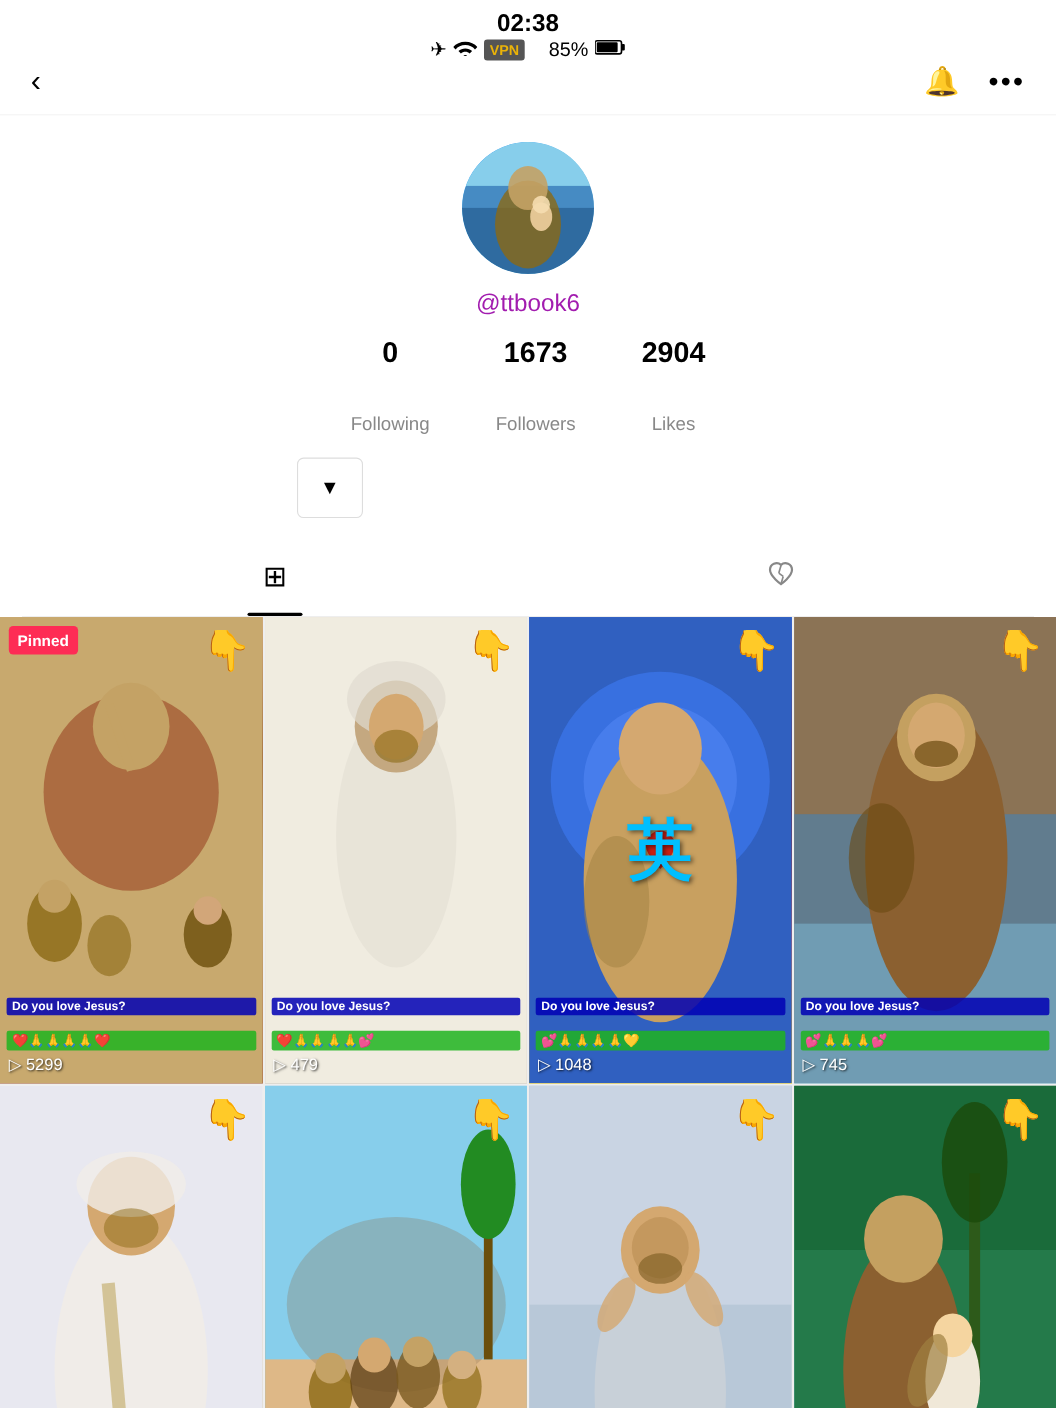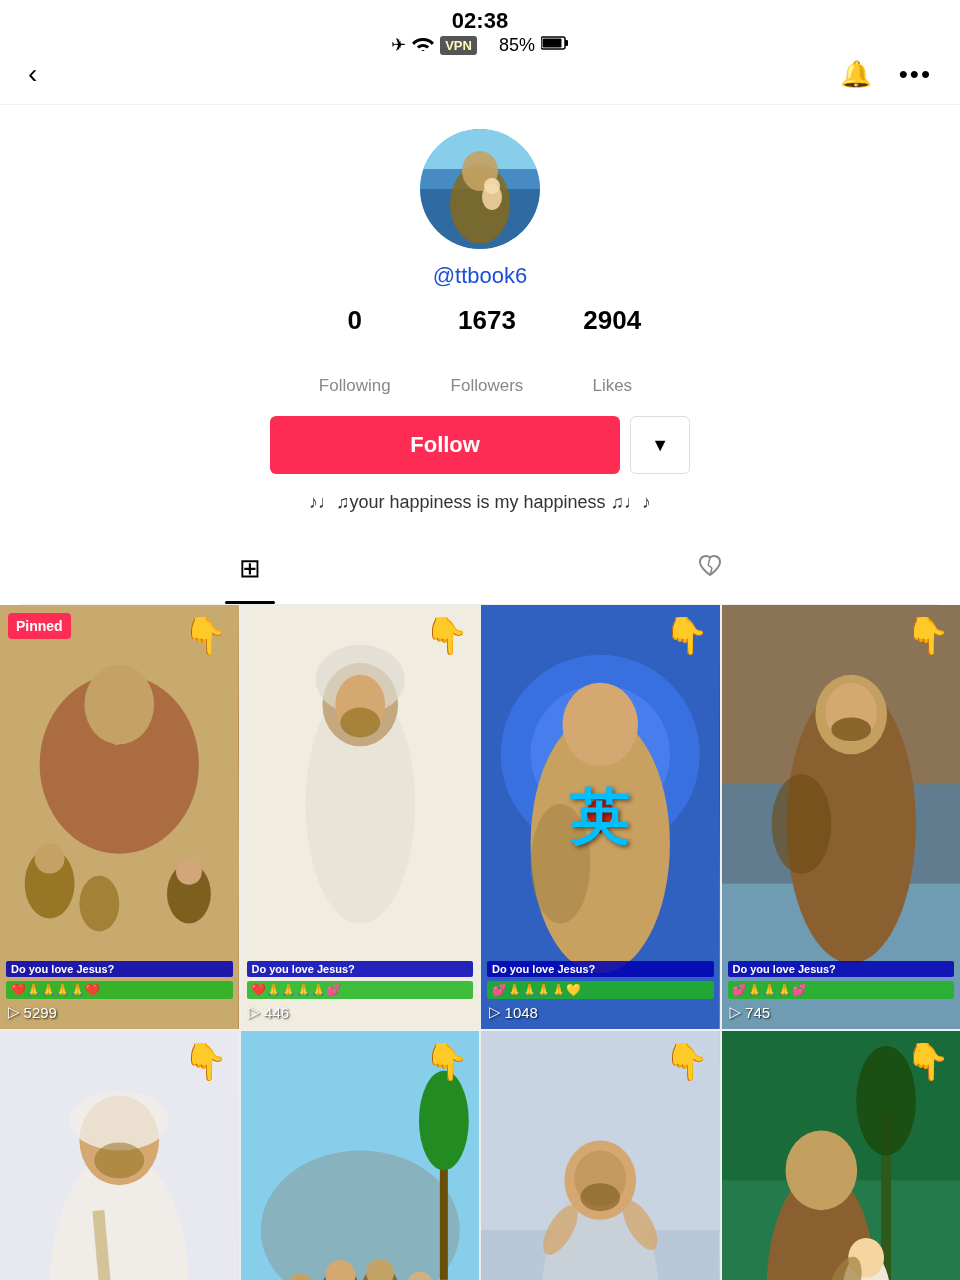--- a/index.html
+++ b/index.html
@@ -88,21 +88,21 @@
 
     
     .avatar-svg {
       width: 120px;
       height: 120px;
       border-radius: 50%;
     }
 
     .username {
       font-size: 22px;
-      color: #1d4ed8;
+      color: #a21caf;
       margin-bottom: 16px;
     }
 
     .stats-row {
       display: flex;
       gap: 60px;
       margin-bottom: 20px;
     }
     .stat-item {
       display: flex;
@@ -252,21 +252,21 @@
       padding: 0 6px;
     }
     .blue-label {
       background: rgba(0, 0, 180, 0.85);
       color: #fff;
       font-size: 11px;
       font-weight: 700;
       padding: 2px 5px;
       border-radius: 2px;
       display: block;
-      margin-bottom: 4px;
+      margin-bottom: 14px;
     }
     .green-label {
       background: rgba(30, 180, 30, 0.85);
       color: #fff;
       font-size: 12px;
       padding: 2px 5px;
       border-radius: 2px;
       display: block;
     }
 
@@ -288,21 +288,21 @@
 
 <div class="status-bar">
   <span class="status-time">02:38</span>
   <div class="status-icons">
     <span>✈</span>
     <span>
       <svg width="22" height="16" viewBox="0 0 22 16">
           <path d="M11 3C6.5 3 2.5 4.8 0 7.7l2.2 2.2C4.1 7.5 7.4 6 11 6s6.9 1.5 8.8 3.9L22 7.7C19.5 4.8 15.5 3 11 3zm0 6c-2.4 0-4.6.9-6.2 2.4L7 13.6C8.1 12.6 9.5 12 11 12s2.9.6 4 1.6l2.2-2.2C15.6 9.9 13.4 9 11 9zm0 6c-1.1 0-2 .9-2 2s.9 2 2 2 2-.9 2-2-.9-2-2-2z" fill="#000"></path>
         </svg>
     </span>
-    <span style="background:#555;color:#fef9c3;font-size:13px;padding:2px 5px;border-radius:3px;font-weight:600;">VPN</span>
+    <span style="background:#555;color:#eab308;font-size:13px;padding:2px 5px;border-radius:3px;font-weight:600;">VPN</span>
     <span class="battery-text">85%</span>
     <span>
       <svg width="28" height="16" viewBox="0 0 28 16">
           <rect x="0" y="2" width="24" height="12" rx="2" fill="none" stroke="#000" stroke-width="1.5"></rect>
           <rect x="24" y="5" width="3" height="6" rx="1" fill="#000"></rect>
           <rect x="1.5" y="3.5" width="19" height="9" rx="1" fill="#000"></rect>
         </svg>
     </span>
   </div>
 </div>
@@ -356,25 +356,23 @@
       <span class="stat-number">1673</span>
       <span class="stat-label">Followers</span>
     </div>
     <div class="stat-item">
       <span class="stat-number">2904</span>
       <span class="stat-label">Likes</span>
     </div>
   </div>
 
   <div class="follow-row">
-    <button class="follow-btn">Follow</button>
     <button class="dropdown-btn">▼</button>
   </div>
 
-  <div class="bio-text">♪♩♫your happiness is my happiness ♫♩♪</div>
 
   <div class="tabs-row" style="width:100%;">
     <div class="tab active">
       <span class="tab-icon">⊞</span>
     </div>
     <div class="tab">
       <span class="tab-icon">
         <svg width="28" height="28" viewBox="0 0 28 28">
           <path d="M14 24s-10-7-10-13a6 6 0 0 1 10-4.5A6 6 0 0 1 24 11c0 6-10 13-10 13z" fill="none" stroke="#888" stroke-width="2"></path>
           <line x1="14" y1="7" x2="12" y2="14" stroke="#888" stroke-width="1.5"></line>
@@ -431,21 +429,21 @@
 
       <ellipse cx="120" cy="118" rx="20" ry="15" fill="#8B6914" opacity="0.6"></ellipse>
     </svg>
     <div class="finger-emoji">👇</div>
     <div class="text-overlay">
       <span class="blue-label">Do you love Jesus?</span>
       <span class="green-label">❤️🙏🙏🙏🙏💕</span>
     </div>
     <div class="play-count">
       <span>▷</span>
-      <span>446</span>
+      <span>479</span>
     </div>
   </div>
 
   <div class="video-card card-bg-3">
     <svg width="100%" height="100%" viewBox="0 0 240 426" preserveAspectRatio="xMidYMid slice">
       <rect width="240" height="426" fill="#3060c0"></rect>
 
       <circle cx="120" cy="150" r="100" fill="#4080ff" opacity="0.5"></circle>
       <circle cx="120" cy="150" r="70" fill="#6090ff" opacity="0.4"></circle>
 

